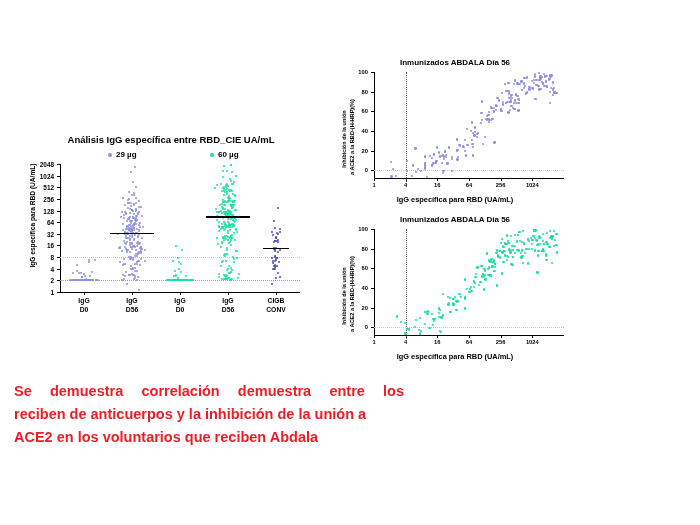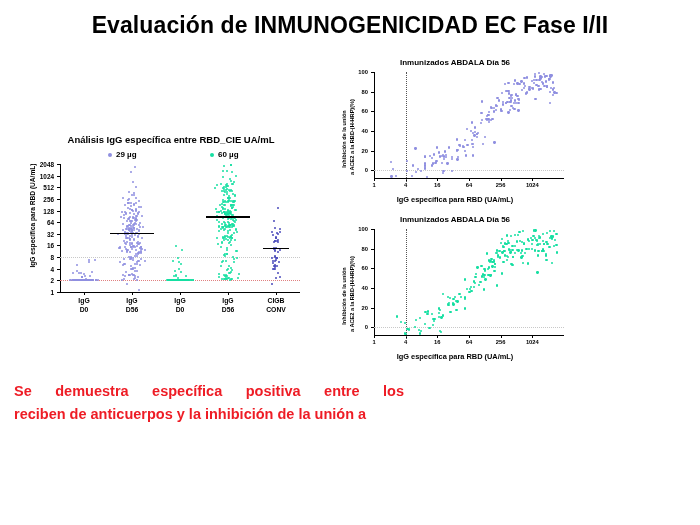--- a/index.html
+++ b/index.html
@@ -85,21 +85,20 @@
     line-height:23px;
   }
   #conclusion p{margin:0;}
   #conclusion .justified{text-align:justify;text-align-last:justify;}
 </style>
 </head>
 <body>
 
 <div class="slide">
 
-  <div id="slide-title">Evaluación de INMUNOGENICIDAD EC Fase I/II</div>
 
   <div class="panel" id="dotplot-panel">
     <div class="panel-title" id="dotplot-title">Análisis IgG específica entre RBD_CIE UA/mL</div>
 
     <div id="dotplot-legend">
       <div class="legend-entry" id="legend-25">
         <span class="legend-dot" style="background:#8f8fe0"></span>
         <span>29 µg</span>
       </div>
       <div class="legend-entry" id="legend-50">
@@ -1436,17 +1435,18 @@
         <div class="dot" style="left:168.38145906741386px;top:34.82966995141056px;width:2.3px;height:2.3px;background:#16dfa2;"></div>
         <div class="dot" style="left:216.46722252068312px;top:27.877581899192343px;width:2.3px;height:2.3px;background:#16dfa2;"></div>
         <div class="dot" style="left:212.9788693734471px;top:27.71454248461003px;width:2.3px;height:2.3px;background:#16dfa2;"></div>
         <div class="dot" style="left:157.74111768316658px;top:51.20759980698539px;width:2.3px;height:2.3px;background:#16dfa2;"></div>
         <div class="dot" style="left:152.52961053216595px;top:60.82105018068745px;width:2.3px;height:2.3px;background:#16dfa2;"></div>
         <div class="dot" style="left:151.77144488616395px;top:58.20898577475465px;width:2.3px;height:2.3px;background:#16dfa2;"></div>
       </div>
   </div>
 
   <div id="conclusion">
-    <p class="justified">Se demuestra específica positiva entre los</p>
+    <p class="justified">Se demuestra correlación demuestra entre los</p>
     <p>reciben de anticuerpos y la inhibición de la unión a</p>
+    <p>ACE2 en los voluntarios que reciben Abdala</p>
   </div>
 
 </div>
 
 </body></html>

